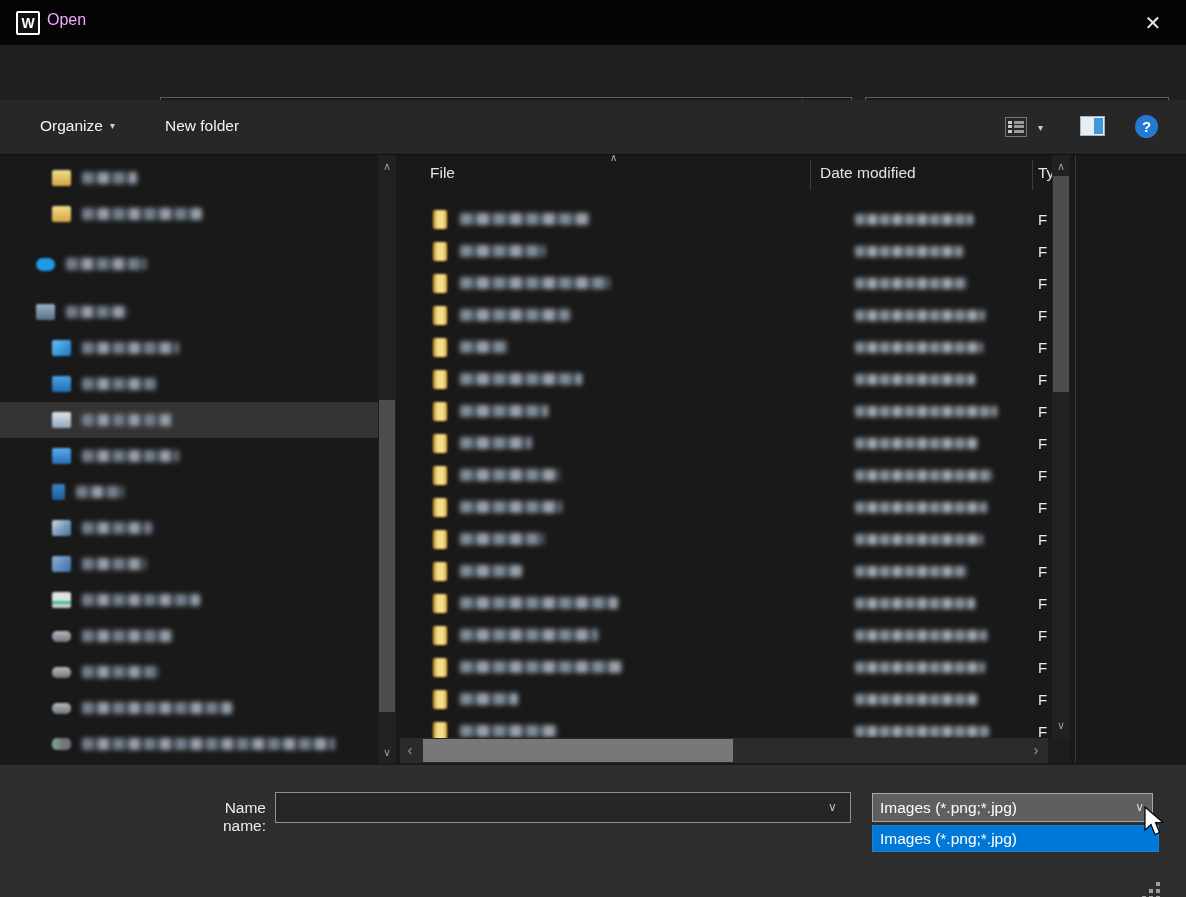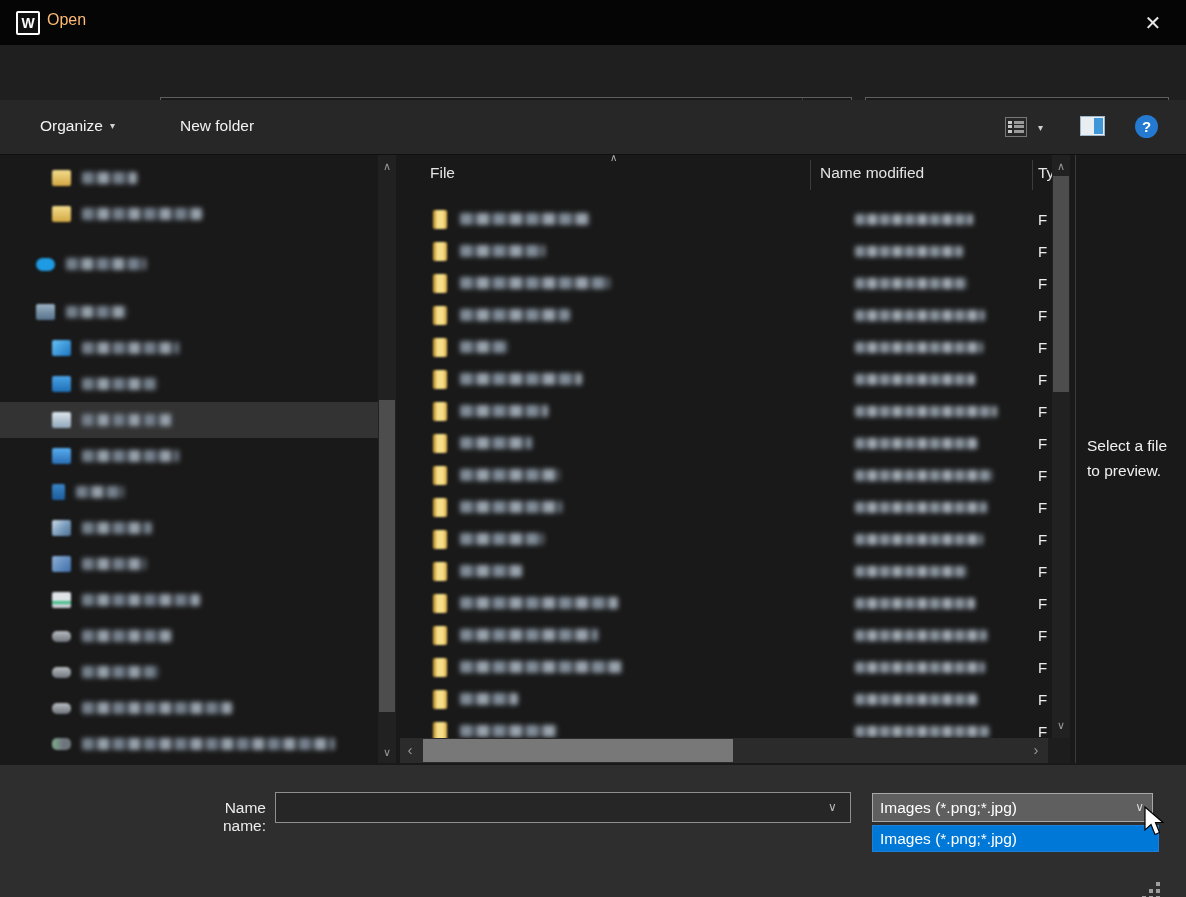--- a/index.html
+++ b/index.html
@@ -3,21 +3,21 @@
 <meta charset="utf-8">
 <style>
   html,body{margin:0;padding:0;background:#191919;width:1186px;height:897px;overflow:hidden;
     font-family:"Liberation Sans",sans-serif;-webkit-font-smoothing:antialiased;}
   .window{position:relative;width:1186px;height:897px;background:#191919;}
 
   
   .titlebar{position:absolute;top:0;left:0;width:100%;height:45px;background:#050505;}
   .appicon{position:absolute;left:16px;top:11px;width:20px;height:20px;border:2px solid #fff;
     background:#111;color:#fff;font-weight:bold;font-size:14px;text-align:center;line-height:20px;border-radius:2px;}
-  .wintitle{position:absolute;left:47px;top:11px;color:#fdba74;font-size:16px;}
+  .wintitle{position:absolute;left:47px;top:11px;color:#f0abfc;font-size:16px;}
   .closebtn{position:absolute;right:18px;top:8px;width:30px;height:30px;color:#e8e8e8;font-size:20px;
     text-align:center;line-height:30px;cursor:default;}
 
   
   .addressrow{position:absolute;top:45px;left:0;width:100%;height:55px;background:#1f1f1f;}
   .navbtn{position:absolute;top:60px;color:#9a9a9a;font-size:20px;line-height:26px;}
   .navbtn.up{color:#e8e8e8;}
   .addressbox{position:absolute;left:160px;top:52px;width:692px;height:43px;background:#191919;
     border:1px solid #5e5e5e;box-sizing:border-box;}
   .docicon{position:absolute;left:12px;top:9px;width:17px;height:22px;background:#f4f6f8;border-radius:1px;}
@@ -153,21 +153,21 @@
     </div>
 
     <div class="searchbox">
       <span class="magicon"></span>
       <span class="searchtext">Search Documents</span>
     </div>
   </div>
 
   <div class="toolbar">
     <span class="tbtn" style="left:40px"><span>Organize</span><span class="tcaret">▾</span></span>
-    <span class="tbtn" style="left:180px">New folder</span>
+    <span class="tbtn" style="left:165px">New folder</span>
     <span class="viewicon">
         <i></i>
         <i></i>
         <i></i>
       </span>
     <span class="viewcaret">▾</span>
     <span class="paneicon"></span>
     <span class="helpicon">?</span>
   </div>
 
@@ -245,21 +245,21 @@
       <span class="scroll-arrow" style="top:2px">∧</span>
       <span class="scroll-thumb" style="top:245px;height:312px"></span>
       <span class="scroll-arrow" style="bottom:2px">∨</span>
     </div>
 
     <div class="filelist">
       <div class="listheader">
         <span class="sortcaret">∧</span>
         <span class="colhead" style="left:30px">File</span>
         <span class="colsep" style="left:410px"></span>
-        <span class="colhead" style="left:420px">Name modified</span>
+        <span class="colhead" style="left:420px">Date modified</span>
         <span class="colsep" style="left:632px"></span>
         <span class="colhead" style="left:638px">Ty</span>
       </div>
       <div class="rows">
           <div class="frow">
             <span class="ficon"></span>
             <span class="fname" style="width: 130px;"></span>
             <span class="fdate" style="width: 118px;"></span>
             <span class="ftype">F</span>
           </div>
@@ -369,23 +369,20 @@
     </div>
 
     <div class="hscroll">
       <span class="hs-arrow" style="left:0">‹</span>
       <span class="hs-thumb"></span>
       <span class="hs-arrow" style="right:2px">›</span>
     </div>
     <div class="scrollcorner"></div>
 
     <div class="pane-divider"></div>
-    <div class="preview">
-      <div class="preview-msg">Select a file to preview.</div>
-    </div>
   </div>
 
   <div class="footer">
     <div class="fn-label">Name name:</div>
     <input class="fn-input" type="text" value="" style="">
     <span class="fn-chevron">∨</span>
 
     <div class="ft-select">
       <span>Images (*.png;*.jpg)</span>
       <span class="ft-chevron">∨</span>

